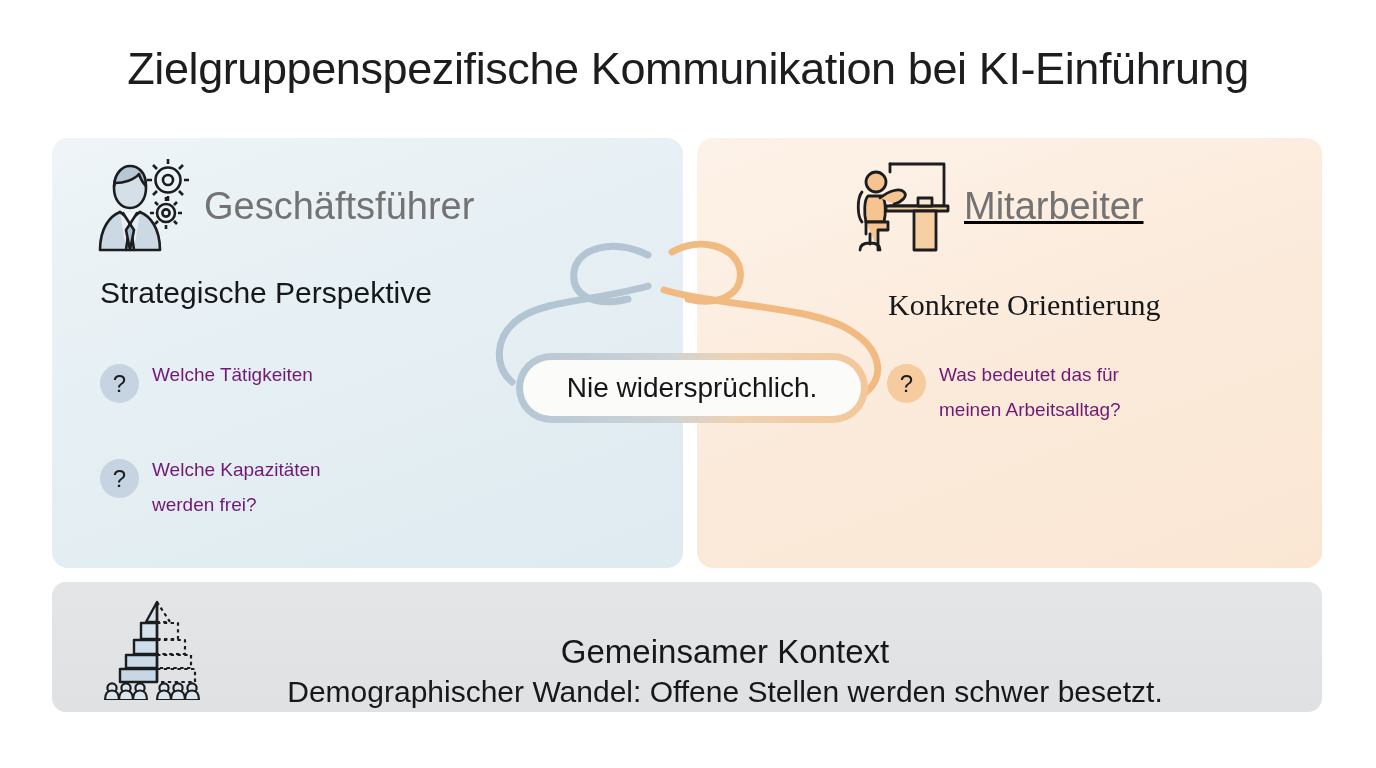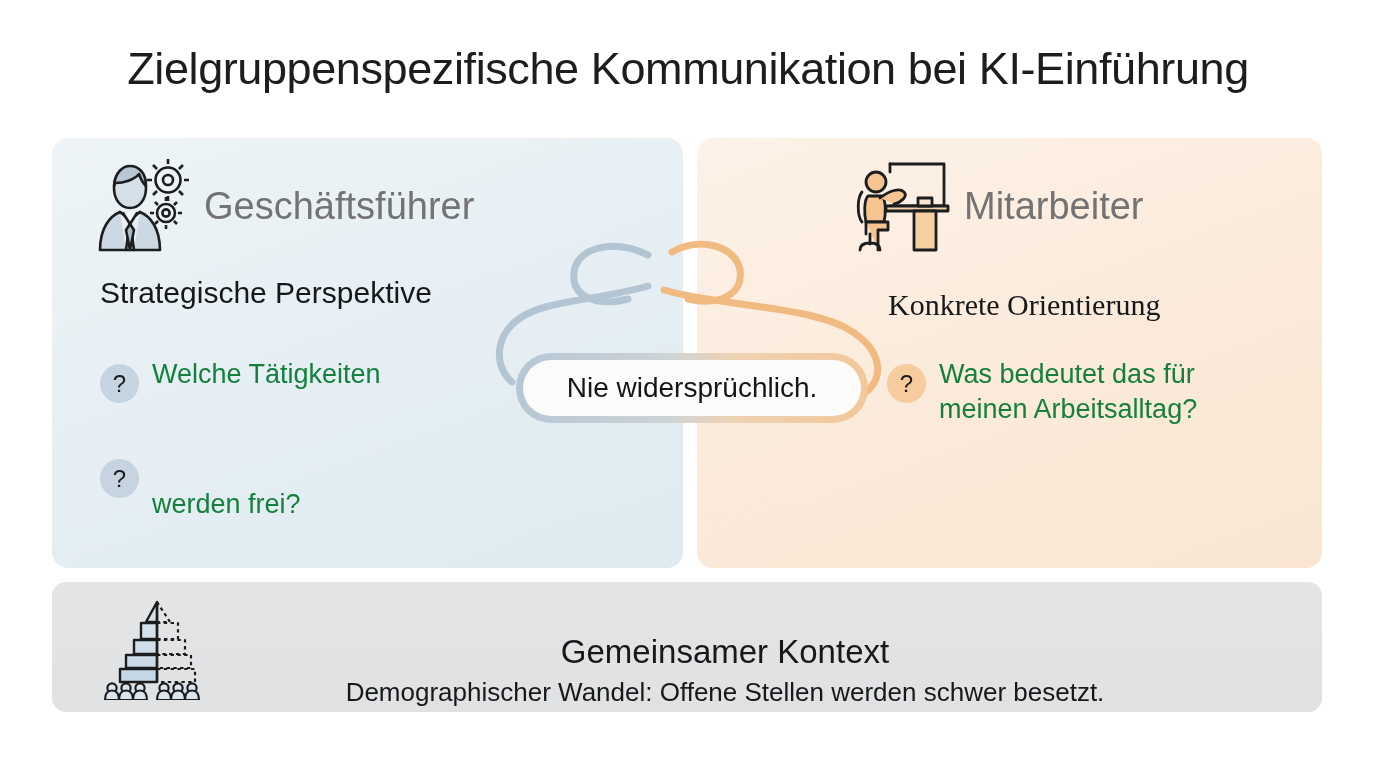--- a/index.html
+++ b/index.html
@@ -55,21 +55,21 @@
   }
 
   
   .panel-head {
     position: absolute;
     display: flex;
     align-items: center;
     gap: 14px;
   }
   .head-left  { left: 96px;  top: 158px; }
-  .head-right { left: 856px; top: 158px; }
+  .head-right { left: 856px; top: 158px; text-decoration: underline; }
   .role-title {
     font-size: 38px;
     line-height: 46px;
     color: #737373;
     white-space: nowrap;
   }
   .role-icon { width: 94px; height: 96px; display:block; }
 
   
   .ribbon-svg {
@@ -108,23 +108,23 @@
     align-items: center;
     justify-content: center;
     font-size: 24px;
     line-height: 1;
     color: #1a1c1e;
     margin-top: 7px;
   }
   .q-bullet.blue   { background: #c5d4e0; }
   .q-bullet.orange { background: #f6cb9e; }
   .q-text {
-    font-size: 27px;
+    font-size: 19px;
     line-height: 35px;
-    color: #15803d;
+    color: #701a75;
   }
   .q-l1 { left: 100px; top: 357px; width: 430px; }
   .q-l2 { left: 100px; top: 452px; width: 430px; }
   .q-r1 { left: 887px; top: 357px; width: 420px; }
 
   
   .pill {
     position: absolute;
     left: 523px;
     top: 360px;
@@ -172,21 +172,21 @@
     width: 1000px;
     text-align: center;
   }
   .context-title {
     font-size: 33px;
     line-height: 44px;
     color: #16181a;
     margin-top: 32px;
   }
   .context-sub {
-    font-size: 26px;
+    font-size: 30px;
     line-height: 36px;
     color: #16181a;
   }
   .pyramid-icon {
     position: absolute;
     left: 96px;
     top: 596px;
     width: 122px;
     height: 104px;
   }
@@ -298,21 +298,21 @@
   <div class="q-row q-l1">
     <span class="q-bullet blue">?</span>
     <span class="q-text">
       <span>Welche Tätigkeiten</span><br>
     </span>
   </div>
 
   <div class="q-row q-l2">
     <span class="q-bullet blue">?</span>
     <span class="q-text">
-      <br>
+      <span>Welche Kapazitäten</span><br>
       <span>werden frei?</span>
     </span>
   </div>
 
   <div class="q-row q-r1">
     <span class="q-bullet orange">?</span>
     <span class="q-text">
       <span>Was bedeutet das für</span><br>
       <span>meinen Arbeitsalltag?</span>
     </span>

